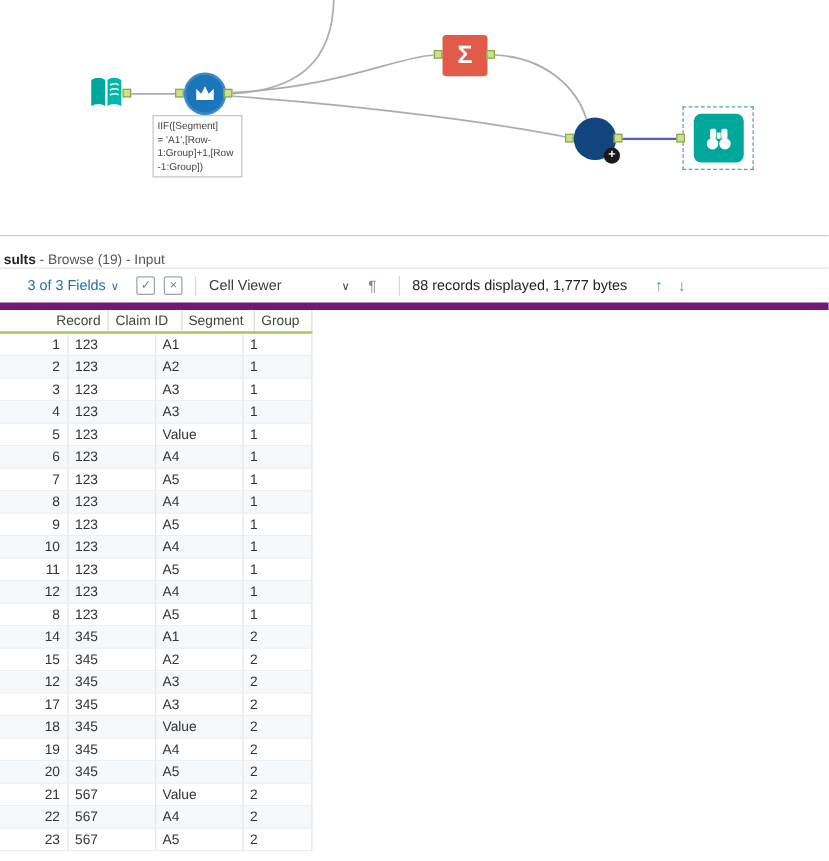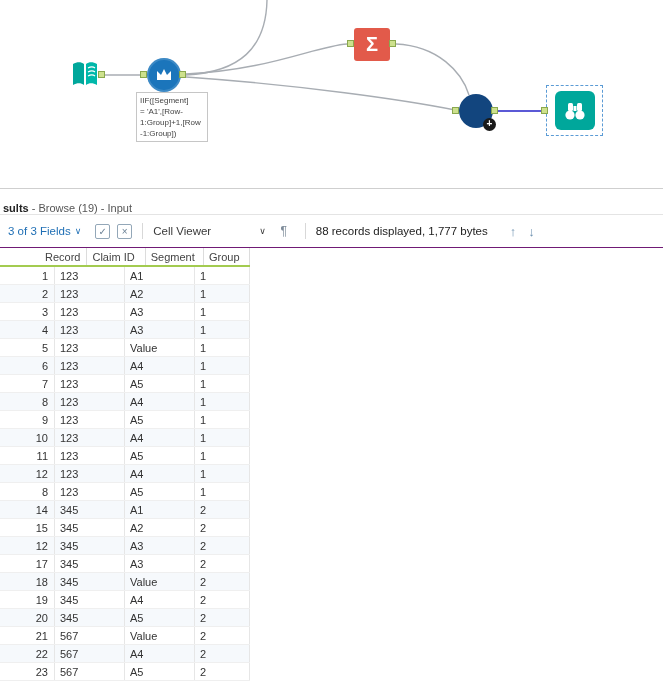--- a/index.html
+++ b/index.html
@@ -27,33 +27,33 @@
     background:#12457e; }
   .join-badge { position:absolute; right:-3px; bottom:-3px; width:13px; height:13px;
     border-radius:50%; background:#1a1a1a; color:#fff; font-size:10px; line-height:12px;
     text-align:center; font-weight:bold; }
   .browse-select { left:546px; top:85px; width:57px; height:51px;
     border:1px dashed #5b9bd5; }
   .browse-tool { position:absolute; left:8px; top:5px; width:40px; height:39px;
     border-radius:6px; background:#00a79b; display:flex; align-items:center;
     justify-content:center; }
 
-  .annotation { position:absolute; left:136px; top:92px; width:72px;
+  .annotation { position:absolute; left:122px; top:92px; width:72px;
     background:#fff; border:1px solid #c6c6c6; font-size:8px; line-height:11px;
     color:#444; padding:2px 3px; white-space:pre-line; }
 
   
   .results { position:relative; width:663px; height:501px; border-top:1px solid #cfcfcf;
     background:#fff; }
   .results-header { height:26px; display:flex; align-items:flex-end; padding-left:3px;
     border-bottom:1px solid #e4e4e4; font-size:11px; color:#555; }
   .results-header .bold { font-weight:bold; color:#222; margin-right:3px; }
 
-  .toolbar { height:33px; display:flex; align-items:center; padding-left:8px;
-    border-bottom:1px solid #701a75; font-size:11.5px; }
+  .toolbar { height:33px; display:flex; align-items:center; padding-left:22px;
+    border-bottom:6px solid #701a75; font-size:11.5px; }
   .dd { display:flex; align-items:center; gap:4px; cursor:default; }
   .dd.fields { color:#1f6fb5; margin-right:14px; }
   .dd.cell { color:#3a3a3a; margin-right:10px;gap:48px; }
   .chev { font-size:9px; }
   .icon-btn { width:15px; height:15px; border:1px solid #93a7b8; border-radius:2px;
     color:#6d8296; font-size:10px; line-height:13px; text-align:center; margin-right:7px; }
   .pilcrow-btn { width:16px; color:#7d8b99; font-size:12px; text-align:center;
     margin-right:10px; border:none; background:none; }
   .sep { width:1px; height:16px; background:#d8d8d8; margin:0 10px 0 3px; }
   .status { color:#222; margin-right:22px; }

